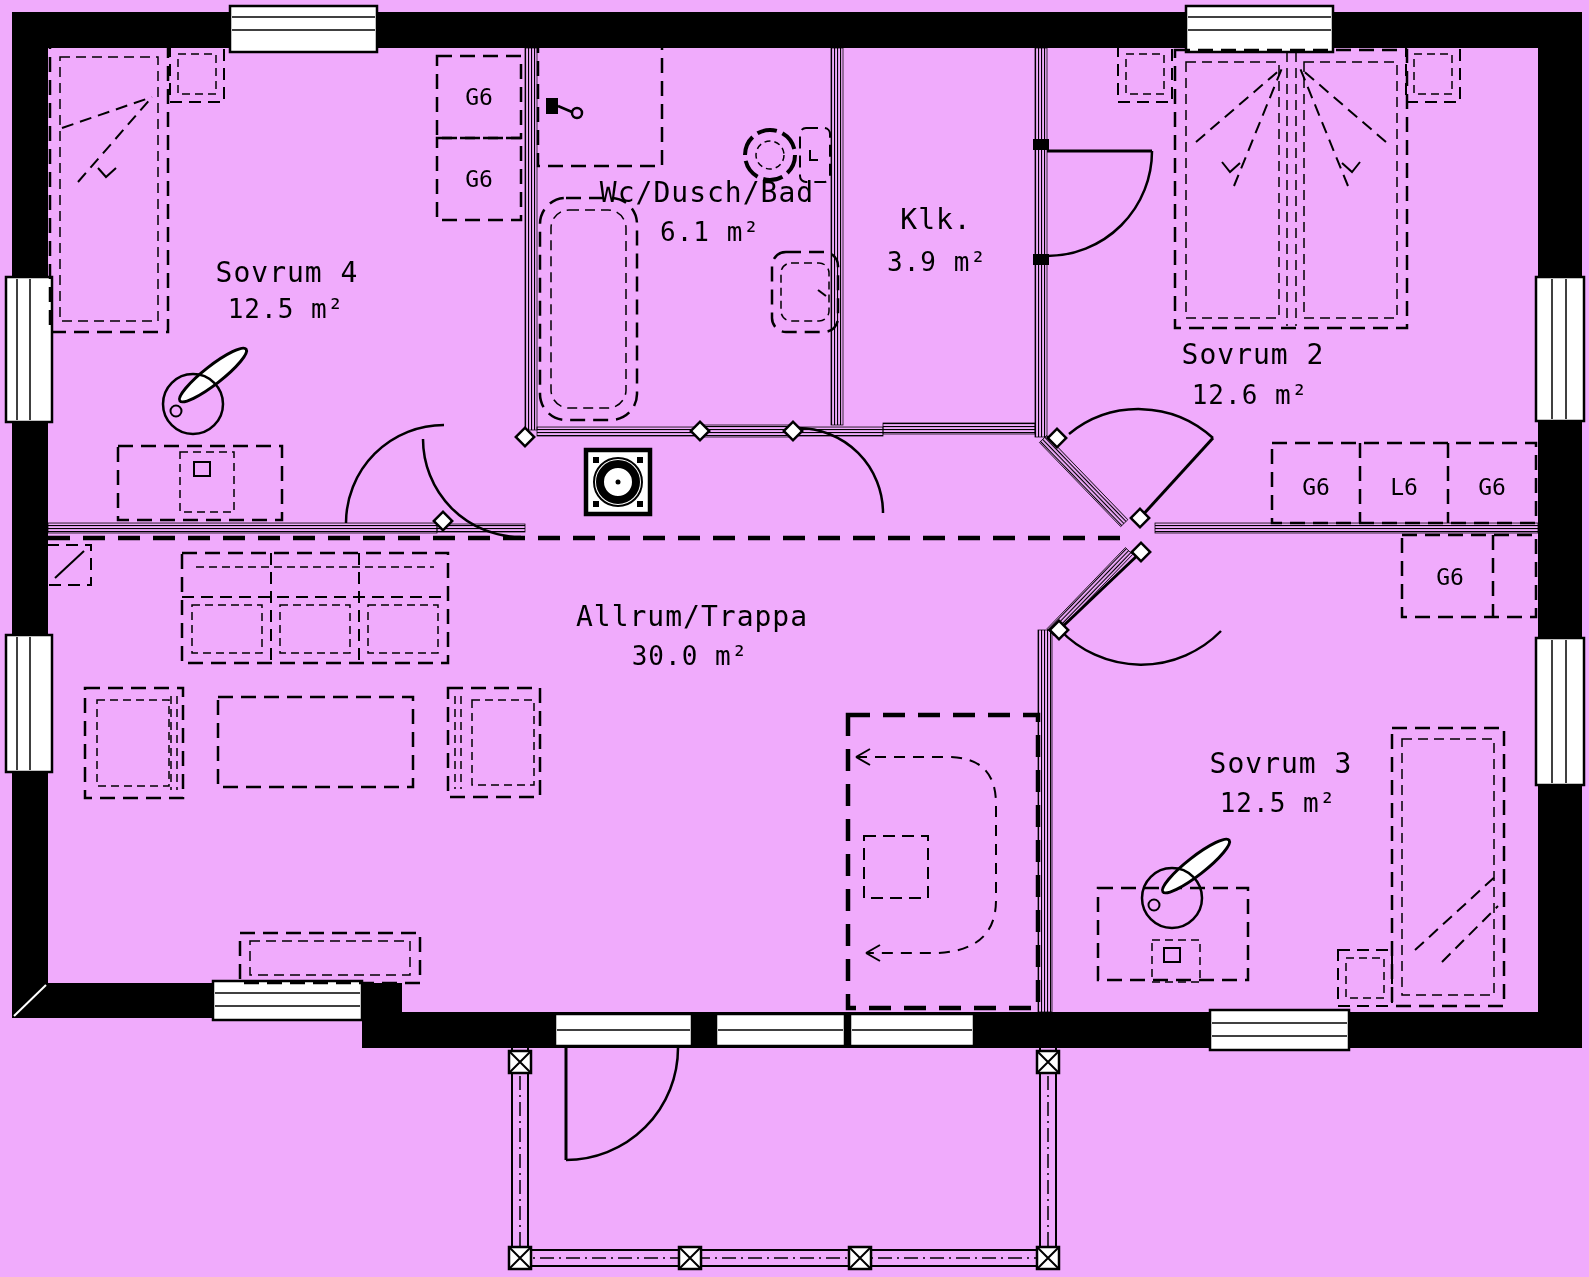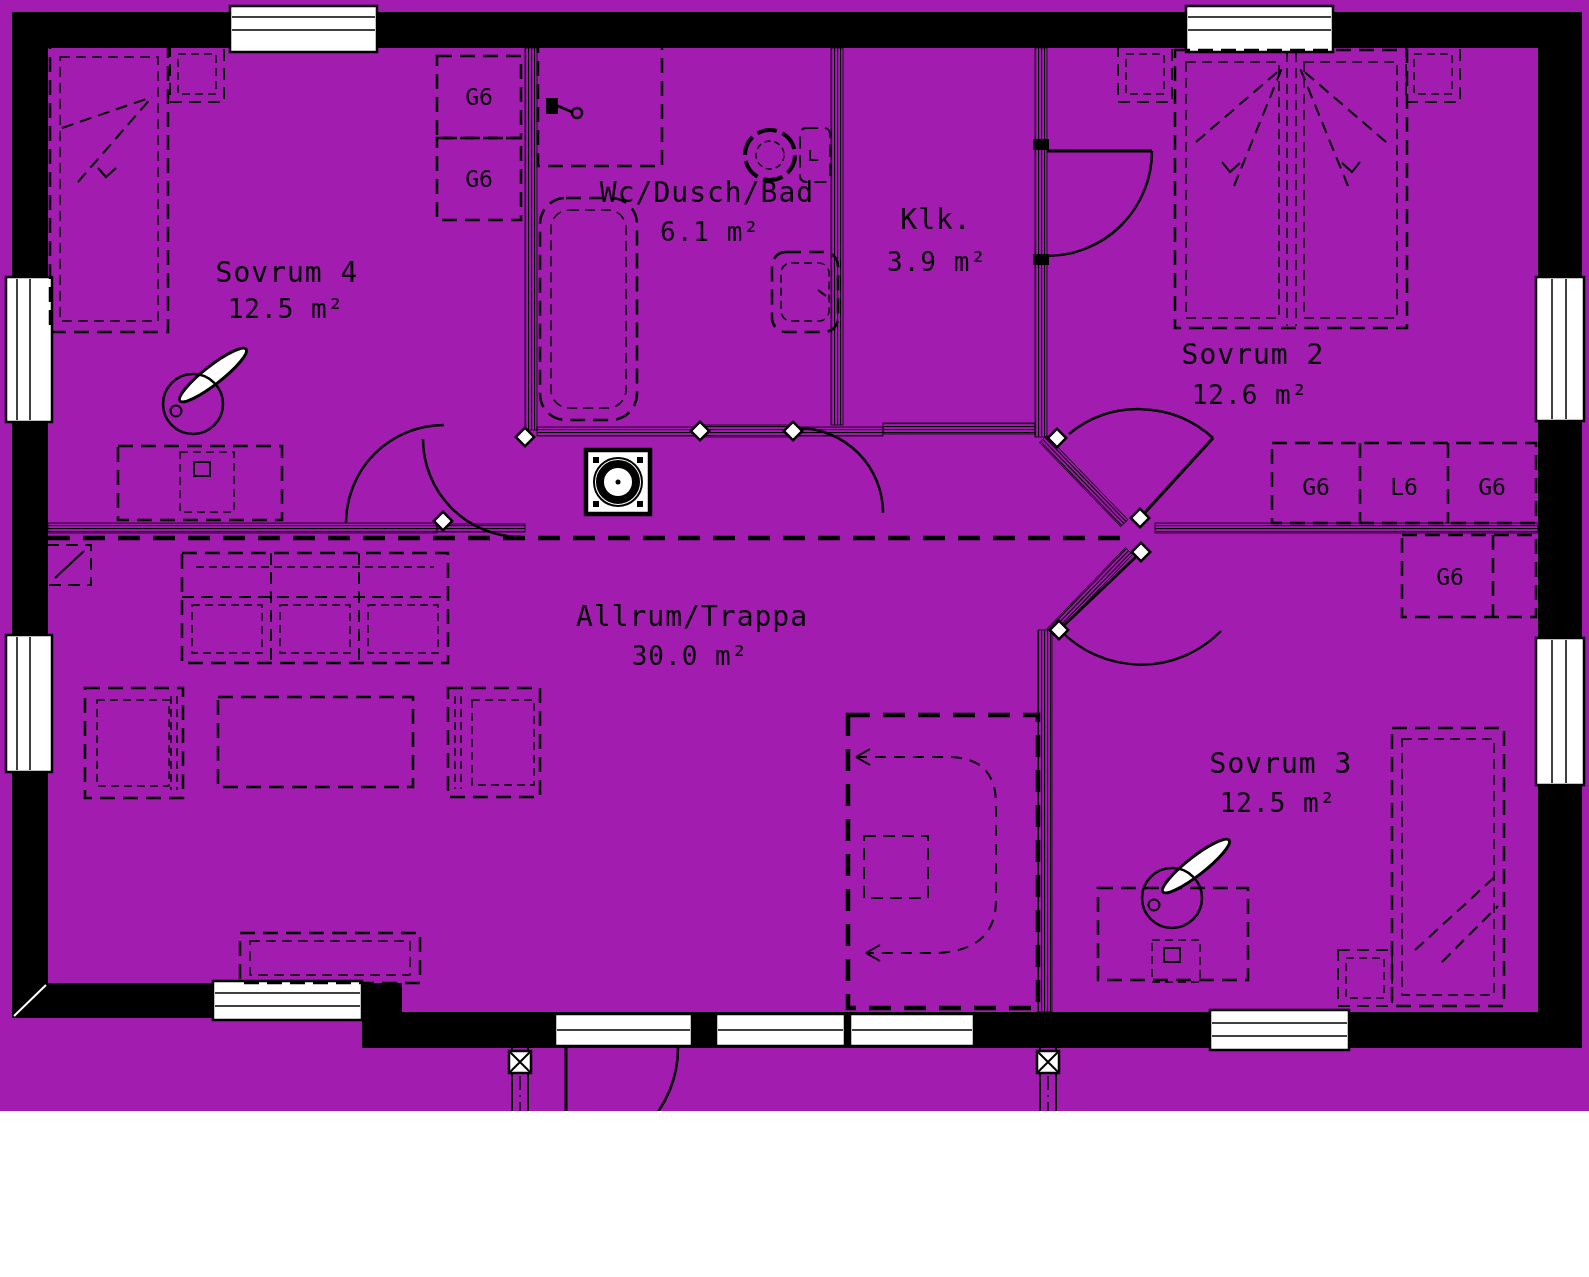--- a/index.html
+++ b/index.html
@@ -1,16 +1,16 @@
 <!DOCTYPE html>
 <html><head>
 <meta charset="utf-8">
 <style>
   html,body{margin:0;padding:0;background:#ffffff;}
-  .stage{position:relative;width:1589px;height:1111px;background:#a21caf;overflow:hidden;}
+  .stage{position:relative;width:1589px;height:1277px;background:#f0abfc;overflow:hidden;}
   svg{display:block;}
   text{font-family:"DejaVu Sans Mono","Liberation Mono",monospace;fill:#000;}
   .room-name{font-size:28px;letter-spacing:1px;}
   .room-area{font-size:26px;letter-spacing:1px;}
   .closet-label{font-size:23px;}
   .wall{fill:#000;stroke:none;}
   .iwallh{fill:url(#hl);stroke:#000;stroke-width:0.75;}
   .iwallv{fill:url(#vl);stroke:#000;stroke-width:0.75;}
   .win{fill:#fff;stroke:#000;stroke-width:2.5;}
   .wline{stroke:#000;stroke-width:1.5;fill:none;}

